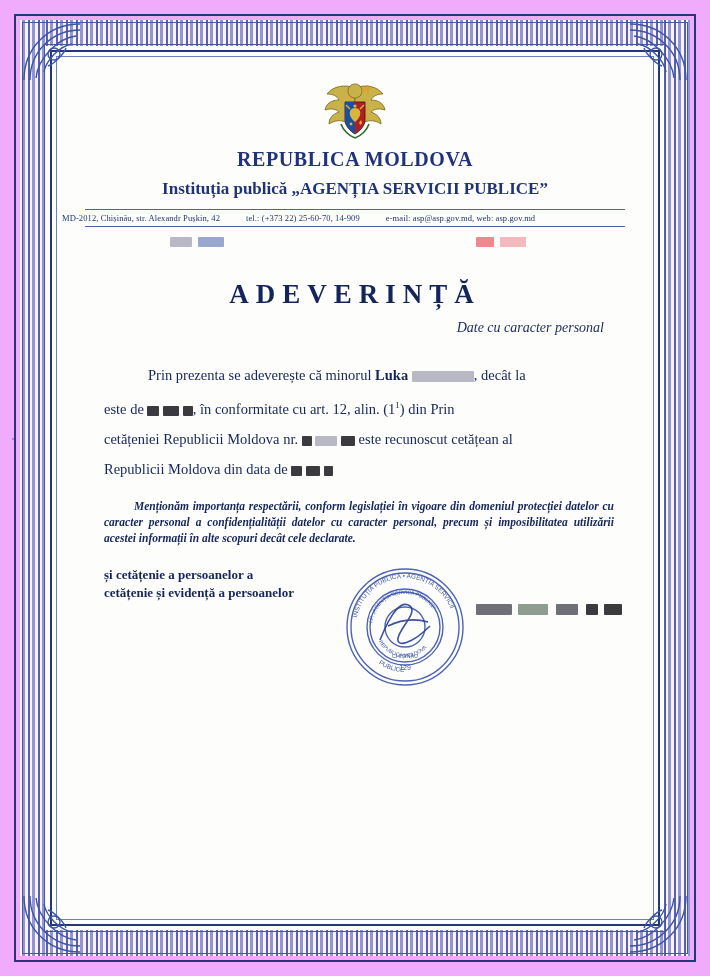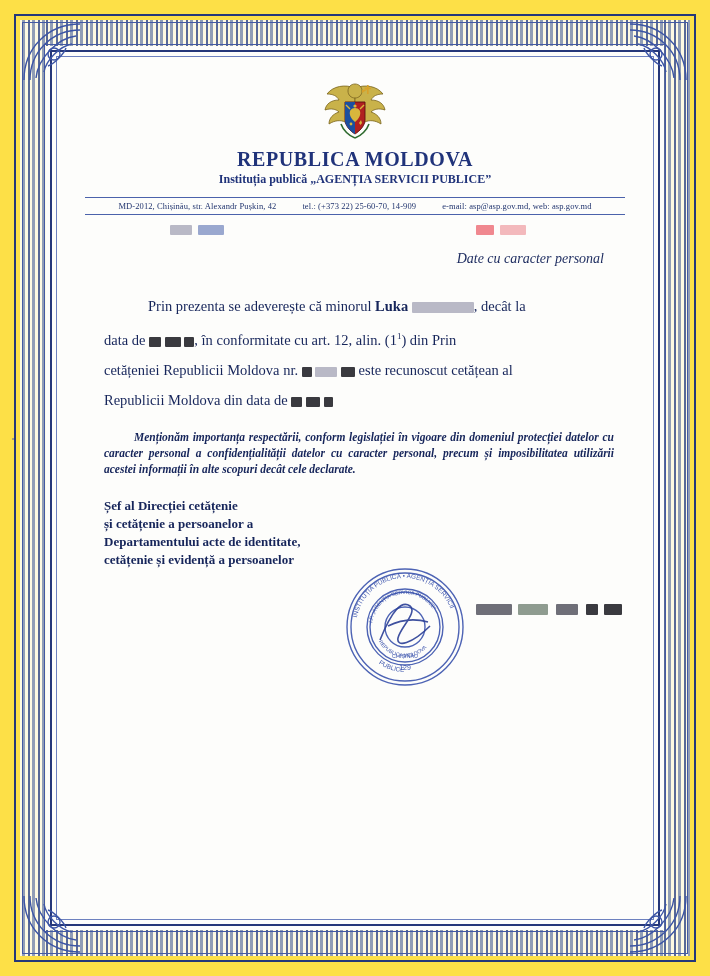--- a/index.html
+++ b/index.html
@@ -12,21 +12,21 @@
     height: 976px;
     font-family: "Liberation Serif", serif;
     color: #1b2a5e;
     overflow: hidden;
   }
 
   #page {
     position: relative;
     width: 710px;
     height: 976px;
-    background: #fde047;
+    background: #f0abfc;
   }
 
   
   .frame-outer {
     position: absolute;
     left: 14px;
     top: 14px;
     right: 14px;
     bottom: 14px;
     border: 2px solid #25377a;
@@ -120,34 +120,33 @@
     text-align: center;
     font-size: 20px;
     font-weight: bold;
     letter-spacing: 0.6px;
     color: #20337a;
     margin-top: 4px;
     font-family: "Liberation Serif", serif;
   }
   .org-sub {
     text-align: center;
-    font-size: 12px;
+    font-size: 17px;
     font-weight: bold;
     color: #20337a;
-    margin-top: 1px;
+    margin-top: 8px;
   }
 
   .contact-rule {
     margin: 10px auto 0 auto;
     width: 92%;
     border-top: 1px solid #4b62ab;
   }
   .contact-line {
     display: flex;
-    justify-content: center;
     gap: 26px;
     font-size: 8.5px;
     color: #22356f;
     padding-top: 3px;
     letter-spacing: 0.1px;
   }
   .contact-rule-b {
     margin: 3px auto 0 auto;
     width: 92%;
     border-top: 1px solid #4b62ab;
@@ -350,44 +349,43 @@
     </div>
     <div class="contact-rule-b"></div>
 
     <div class="redaction-row">
       <span class="redact gray r-abs" style="left:108px; top:4px; width:22px;"></span>
       <span class="redact blue r-abs" style="left:136px; top:4px; width:26px;"></span>
       <span class="redact pink r-abs" style="left:414px; top:4px; width:18px;"></span>
       <span class="redact pinklight r-abs" style="left:438px; top:4px; width:26px;"></span>
     </div>
 
+    <div class="doc-title">ADEVERINȚĂ</div>
     <div class="doc-subtitle">Date cu caracter personal</div>
 
     <div class="body-text">
       <span class="indent"></span><span>Prin prezenta se adeverește că minorul </span><span class="name-bold">Luka</span>
       <span class="redact gray" style="width:62px; height:11px;"></span><span>, decât la</span><br>
-      <span>data de </span><span class="redact black" style="width:12px;"></span>
+      <span>este de </span><span class="redact black" style="width:12px;"></span>
       <span class="redact black" style="width:16px;"></span>
       <span class="redact black" style="width:10px;"></span><span>, în conformitate cu art. 12, alin. (1</span><sup style="font-size:9px">1</sup><span>) din Prin</span><br>
       <span>cetățeniei Republicii Moldova nr. </span><span class="redact black" style="width:10px;"></span>
       <span class="redact gray" style="width:22px;"></span>
       <span class="redact black" style="width:14px;"></span><span> este recunoscut cetățean al</span><br>
       <span>Republicii Moldova din data de </span><span class="redact black" style="width:11px;"></span>
       <span class="redact black" style="width:14px;"></span>
       <span class="redact black" style="width:9px;"></span>
     </div>
 
     <div class="note">
       <span class="indent"></span><span>Menționăm importanța respectării, conform legislației în vigoare din domeniul protecției datelor cu caracter personal a confidențialității datelor cu caracter personal, precum și imposibilitatea utilizării acestei informații în alte scopuri decât cele declarate.</span>
     </div>
 
     <div class="signature-block">
-      <div>Șef al Direcției cetățenie</div>
       <div>și cetățenie a persoanelor a</div>
-      <div>Departamentului acte de identitate,</div>
       <div>cetățenie și evidență a persoanelor</div>
     </div>
   </div>
 
   <div class="seal">
     <svg viewBox="0 0 122 122">
       <defs>
         <path id="outerTop" d="M 12,61 A 49,49 0 0 1 110,61"></path>
         <path id="outerBot" d="M 16,61 A 45,45 0 0 0 106,61"></path>
         <path id="innerTop" d="M 28,61 A 33,33 0 0 1 94,61"></path>

